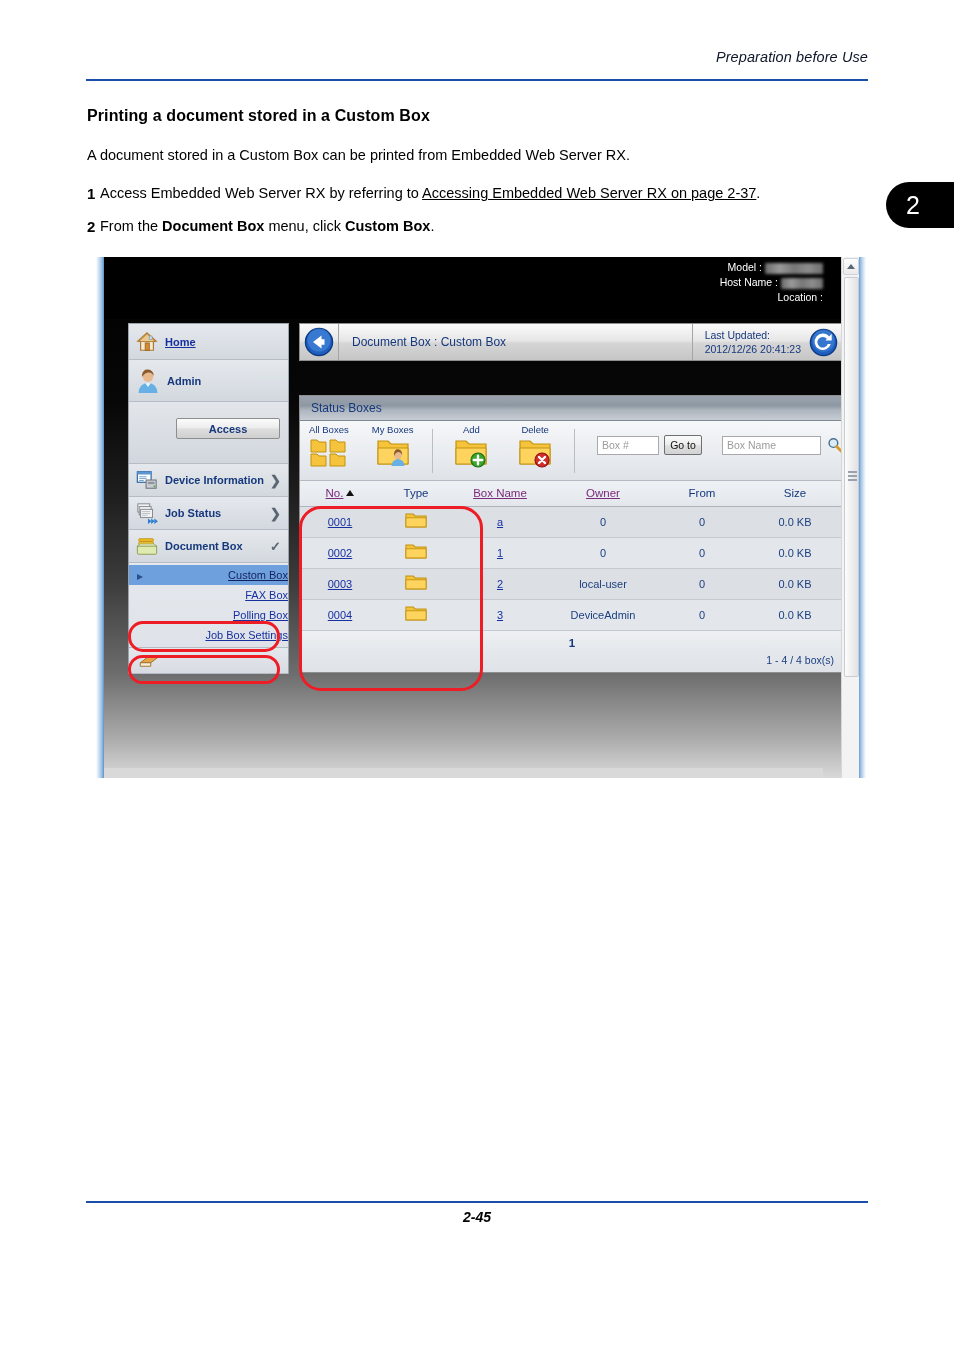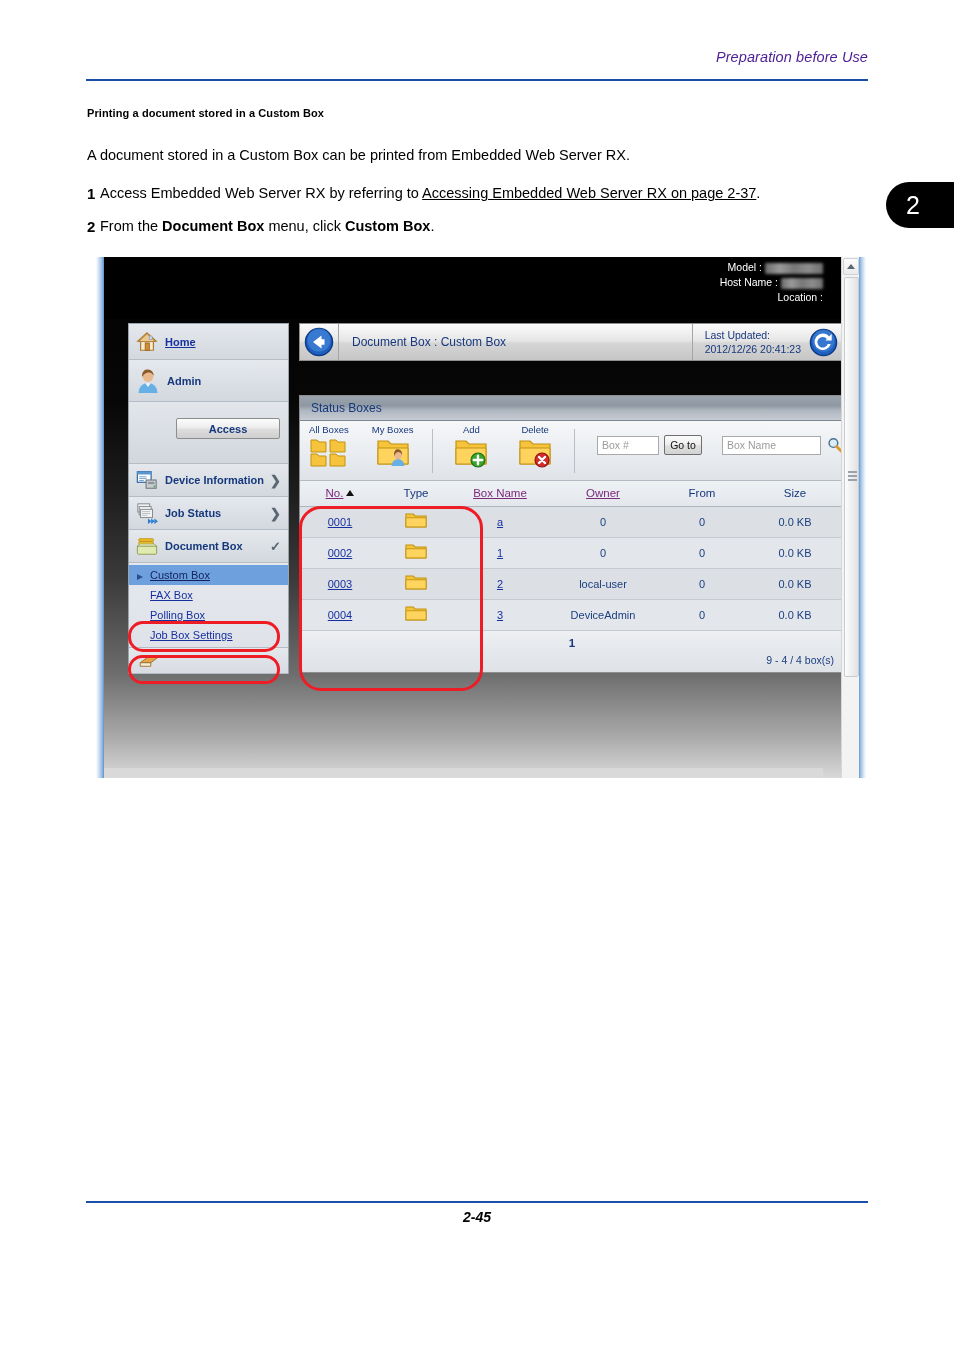--- a/index.html
+++ b/index.html
@@ -12,21 +12,21 @@
     position: relative;
     overflow: hidden;
   }
 
   
   .page-header {
     position: absolute; left: 86px; top: 48px; width: 782px;
     text-align: right;
   }
   .page-header .hdr-text {
-    font-style: italic; font-size: 14.5px; color: #4c1d95;
+    font-style: italic; font-size: 14.5px; color: #0f172a;
     letter-spacing: .1px;
     text-align: right;
   }
   .hdr-rule {
     position: absolute; left: 86px; top: 79px; width: 782px; height: 2px;
     background: #1b4ea8;
   }
 
   .chapter-tab {
     position: absolute; left: 886px; top: 182px;
@@ -34,21 +34,21 @@
     background: #000;
     border-radius: 23px 0 0 23px;
     color: #fff;
     font-size: 25px;
     display: flex; align-items: center; justify-content: center;
     padding-right: 14px;
   }
 
   h1.sec-title {
     position: absolute; left: 87px; top: 107px;
-    margin: 0; font-size: 11px; font-weight: bold; letter-spacing: .1px;
+    margin: 0; font-size: 16px; font-weight: bold; letter-spacing: .1px;
   }
   .intro {
     position: absolute; left: 87px; top: 147px;
     font-size: 14.5px;
   }
 
   .step { position: absolute; left: 87px; font-size: 14.5px; }
   .step .num { position:absolute; left:0; top:0; font-weight: bold; font-size:15px;}
   .step .body { display:block; margin-left: 13px; }
   .step1 { top: 185px; width: 800px; }
@@ -115,20 +115,21 @@
   .redact.w2 { width: 42px; }
 
   
   .nav {
     position: absolute; left: 24px; top: 66px;
     width: 161px;
     background: #d7dce2;
     border: 1px solid #9aa2ac;
     border-bottom: none;
     font-size: 11px;
+    text-align: right;
   }
   .nav-row {
     position: relative;
     border-bottom: 1px solid #b6bcc4;
     background: linear-gradient(180deg,#e5e9ee 0%, #d3d8de 100%);
     height: 33px;
     display:flex; align-items:center; padding-left: 7px;
   }
   .nav-home { height: 36px; }
   .nav-row .lbl { color: #16387d; font-weight: bold; }
@@ -602,21 +603,21 @@
               <td>DeviceAdmin</td>
               <td>0</td>
               <td>0.0 KB</td>
             </tr>
           </tbody>
         </table>
 
         <div class="pager">
           <span>1</span>
         </div>
-        <div class="count">9 - 4 / 4 box(s)</div>
+        <div class="count">1 - 4 / 4 box(s)</div>
       </div>
 
       <div class="anno anno-docbox"></div>
       <div class="anno anno-custom"></div>
       <div class="anno anno-table"></div>
 
       <div class="pagebottom-fade"></div>
     </div>
 
     <div class="vscroll">

